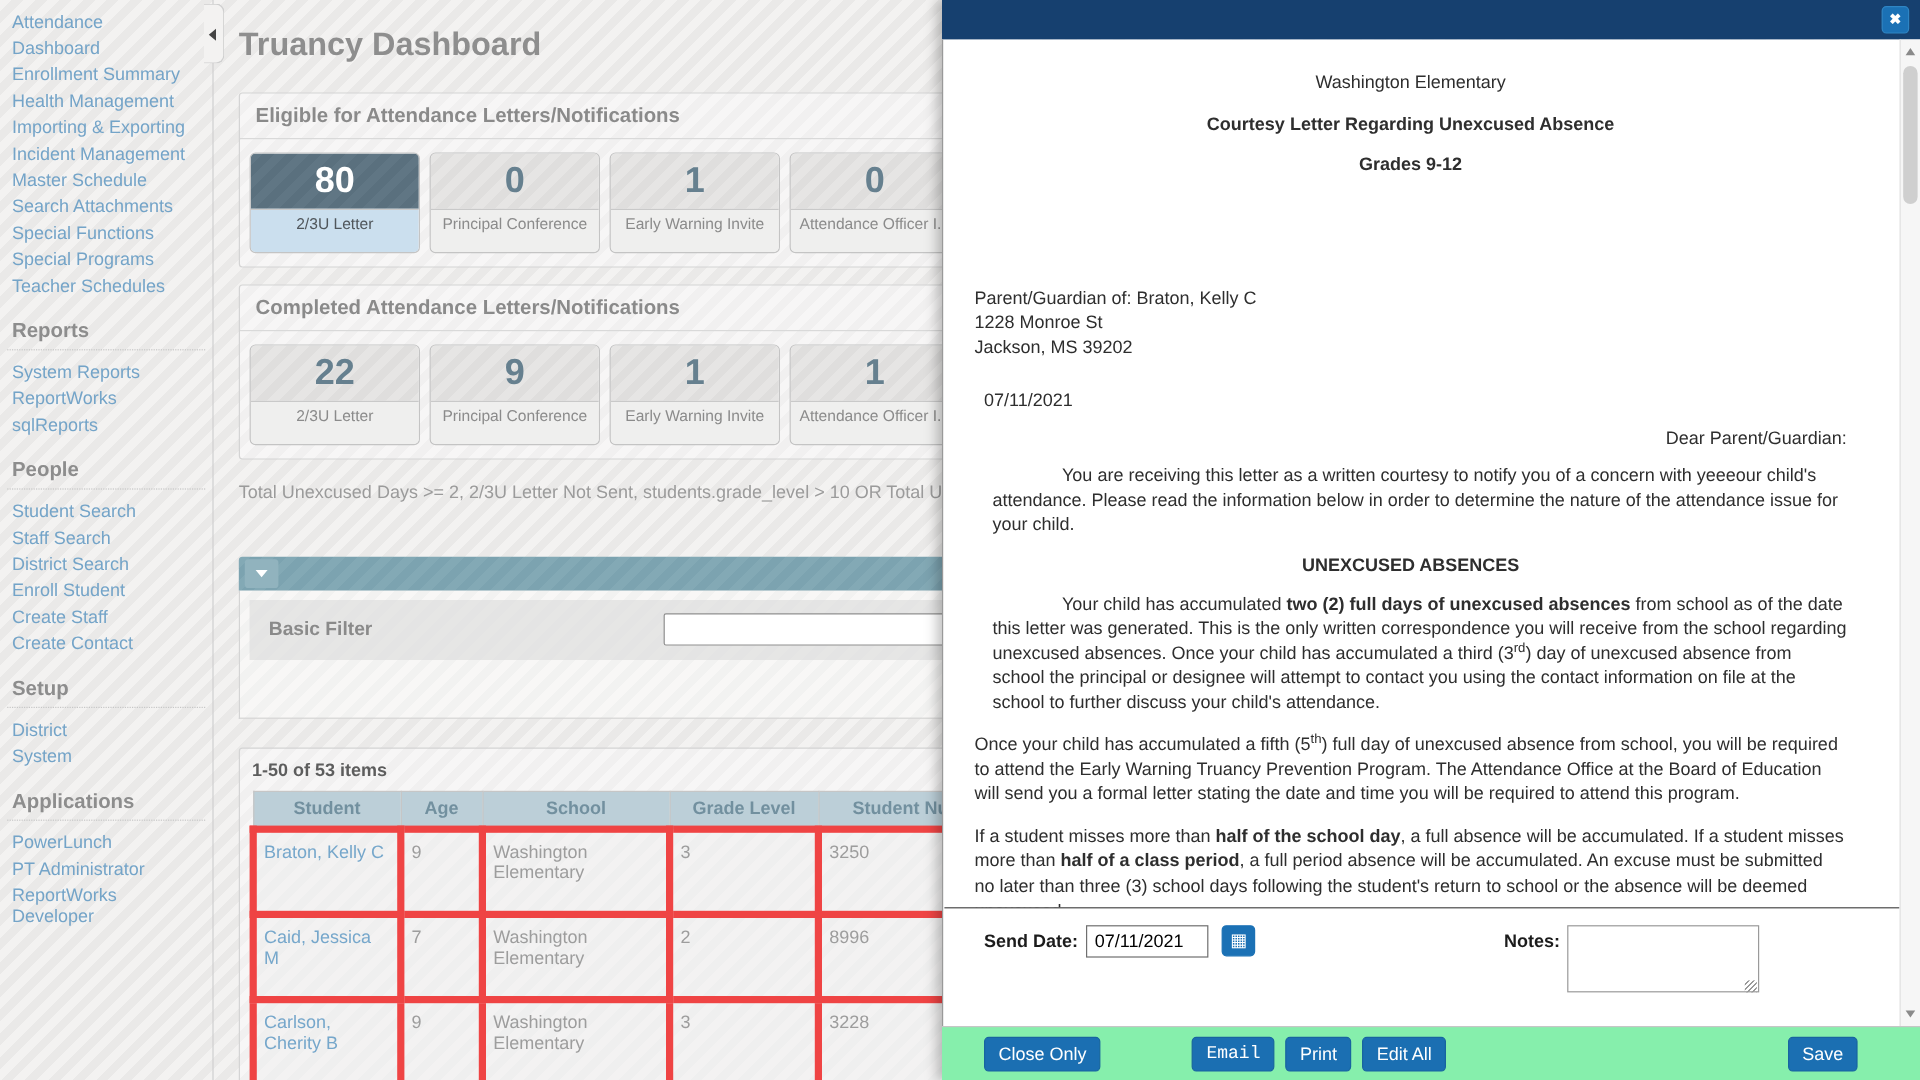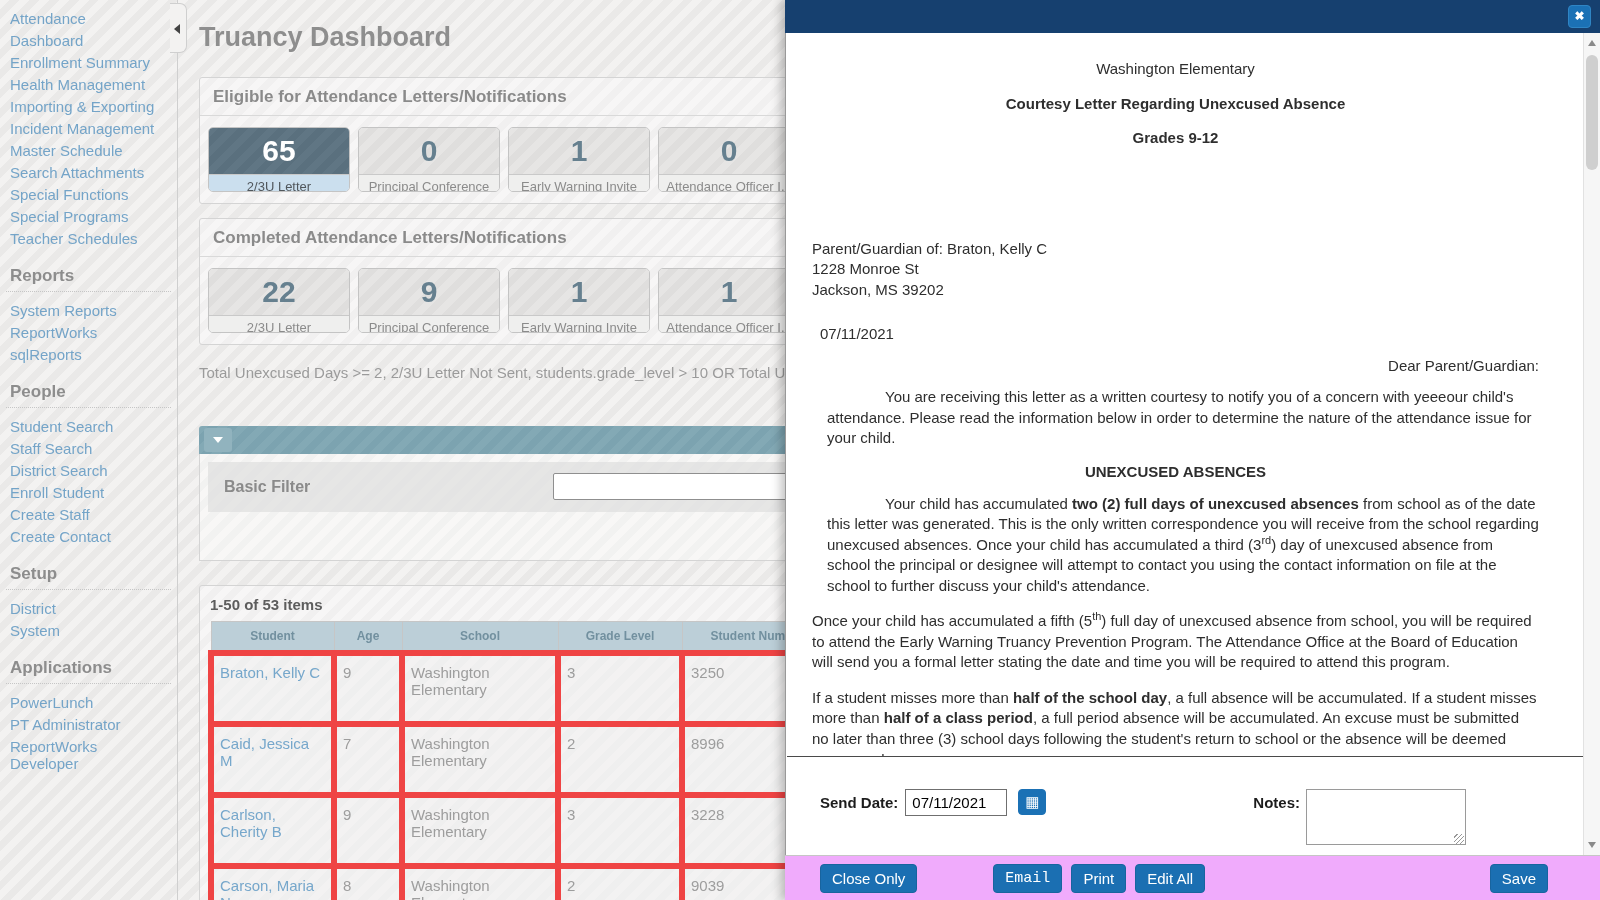--- a/index.html
+++ b/index.html
@@ -22,40 +22,40 @@
   .main { position:absolute; left:179px; top:0; width:1421px; height:900px; }
   .page-title { margin:22px 0 0 20px; font-size:27px; font-weight:bold; color:#8e8e8e; }
 
   .panel { margin:24px 20px 0; border:1px solid #d4d4d4; border-radius:3px; background:rgba(255,255,255,0.35); }
   .panel.second { margin-top:14px; }
   .panel-header { padding:9px 13px 8px; font-size:17px; font-weight:bold; color:#8a8a8a; border-bottom:1px solid #d9d9d9; }
   .cards { padding:11px 8px; display:flex; gap:8px; }
   .card { width:142px; border:1px solid #c4c4c4; border-radius:5px; overflow:hidden; text-align:center; cursor:pointer; flex:none; }
   .card .num { height:46px; line-height:46px; font-size:30px; font-weight:bold;
     background:repeating-linear-gradient(135deg,#e6e5e4 0 7px,#dfdedd 7px 14px); color:#66808f; }
-  .card .lbl { height:17px; line-height:24px; font-size:13px; border-top:1px solid #c9c9c9;
+  .card .lbl { height:36px; line-height:24px; font-size:13px; border-top:1px solid #c9c9c9;
     background:#efefee; color:#8b8b8b; white-space:nowrap; overflow:hidden; }
   .card.sel .num { background:repeating-linear-gradient(135deg,#607684 0 7px,#5a707e 7px 14px); color:#fff; }
   .card.sel .lbl { background:#cbdfee; color:#50565b; }
 
   .filter-desc { margin:19px 20px 0; font-size:15px; color:#9b9b9b; white-space:nowrap; overflow:hidden; }
 
   .filter-widget { margin:45px 20px 0; }
   .fw-bar { height:28px; background:repeating-linear-gradient(135deg,#83a9b5 0 7px,#7ca3b0 7px 14px); border-radius:3px 3px 0 0; position:relative; }
   .fw-toggle { position:absolute; left:5px; top:2px; width:28px; height:24px; background:#91b3be; border-radius:3px; cursor:pointer; }
   .fw-toggle .tri { position:absolute; left:9px; top:9px; width:0; height:0; border-left:5px solid transparent; border-right:5px solid transparent; border-top:6px solid #fff; }
   .fw-body { border:1px solid #d4d4d4; border-top:none; background:rgba(255,255,255,0.40); padding:8px 8px 48px; }
   .fw-row { background:rgba(222,222,222,0.70); padding:13px 16px; position:relative; height:50px; }
   .fw-label { font-size:16px; font-weight:bold; color:#8a8a8a; line-height:24px; }
   .fw-input { position:absolute; left:345px; top:11px; width:990px; height:27px; border:1px solid #8f8f8f; border-radius:2px; background:#fff; font-size:15px; padding:0 6px; }
 
   .table-panel { margin:24px 20px 0; border:1px solid #d4d4d4; border-radius:3px; background:rgba(255,255,255,0.35); padding:8px 8px 0; }
   .items-count { font-size:15px; font-weight:bold; color:#5d5d5d; padding:2px 2px 8px; }
   table.stu { border-collapse:collapse; width:1330px; table-layout:fixed; }
-  table.stu th { background:#bccfd8; color:#72909f; font-size:12px; font-weight:bold; height:31px; border:1px solid #c6c6c6; text-align:center; cursor:pointer;margin-top:32px; }
+  table.stu th { background:#bccfd8; color:#72909f; font-size:15px; font-weight:bold; height:31px; border:1px solid #c6c6c6; text-align:center; cursor:pointer;margin-top:32px; }
   table.stu td { height:71px; vertical-align:top; padding:8px 6px; font-size:15px; color:#9d9d9d; border:6px solid #ef4444; background:rgba(238,238,238,0.45); overflow:hidden; }
   .stu-link { color:#76a7cb; text-decoration:none; cursor:pointer; }
 
   
   .modal { position:absolute; left:785px; top:0; width:815px; height:900px; box-shadow:-4px 0 10px rgba(0,0,0,0.25); }
   .modal-header { height:33px; background:#16406f; position:relative; }
   .modal-close { position:absolute; top:5px; right:9px; width:23px; height:23px; background:#1b71b5; border:1px solid #2f85c4; border-radius:4px; color:#fff; font-weight:bold; font-size:12px; text-align:center; line-height:21px; cursor:pointer; }
   .modal-body { position:absolute; top:33px; left:0; width:815px; height:822px; background:#fff; border-left:1px solid #999; }
 
   .vscroll { position:absolute; right:0; top:0; width:17px; height:822px; background:#f6f6f6; border-left:1px solid #e2e2e2; }
@@ -71,33 +71,33 @@
   .l-title { margin-bottom:14px; }
   .l-addr { margin-top:90px; }
   .l-date { margin-top:24px; margin-left:8px; }
   .l-dear { margin-top:11px; margin-left:8px;text-align:right; }
   .l-para { margin-top:11px; margin-left:8px; }
   .l-para.sp { margin-top:15px; margin-left:0; }
   .l-h2 { margin-top:13px; }
   .indent { text-indent:58px;margin-left:15px; }
   sup { vertical-align:super; font-size:11px; line-height:0; }
 
-  .modal-footer { position:absolute; top:725px; left:1px; right:17px; height:97px; background:#fff; padding-top:31px; }
+  .modal-footer { position:absolute; top:725px; left:1px; right:17px; height:97px; background:#fff; padding-top:13px; }
   .mf-row { display:flex; align-items:flex-start; }
   .mf-label { font-size:15px; font-weight:bold; color:#1c1c1c; line-height:27px; }
   .send-label { margin-left:33px; }
   .send-input { margin-left:7px; width:102px; height:27px; border:1px solid #6f6f6f; font-size:15px; padding:0 6px; font-family:"Liberation Sans",sans-serif; }
   .cal-btn { margin-left:11px; width:28px; height:26px; background:#1b71b5; border:1px solid #1b71b5; border-radius:4px; color:#fff; font-size:15px; line-height:24px; text-align:center; cursor:pointer; }
   .notes-label { margin-left:207px; }
   .notes-wrap { position:relative; margin-left:6px; }
   .notes-area { width:160px; height:56px; border:1px solid #9a9a9a; resize:none; font-family:"Liberation Sans",sans-serif; font-size:14px; padding:3px; }
   .grip { position:absolute; right:2px; bottom:5px; width:10px; height:10px;
     background:repeating-linear-gradient(135deg,transparent 0 2px,#999 2px 3px); cursor:nwse-resize; }
 
-  .modal-buttons { position:absolute; top:855px; left:0; width:815px; height:45px; background:#f0abfc; border-top:1px solid #c6c6c6; display:flex; align-items:center; }
+  .modal-buttons { position:absolute; top:855px; left:0; width:815px; height:45px; background:#86efac; border-top:1px solid #c6c6c6; display:flex; align-items:center; }
   .btn { background:#1b6fb2; color:#fff; font-size:15px; padding:5px 11px; border-radius:4px; border:1px solid #18649f; cursor:pointer; white-space:nowrap; }
   .btn-close { margin-left:35px; }
   .btn-email { margin-left:76px;font-family:Liberation Mono, monospace; }
   .btn-print { margin-left:9px; }
   .btn-editall { margin-left:9px; }
   .btn-save { margin-left:auto; margin-right:52px; }
 </style>
 </head>
 <body>
 
@@ -144,21 +144,21 @@
   <div class="tri"></div>
 </div>
 
 <div class="main">
   <div class="page-title">Truancy Dashboard</div>
 
   <div class="panel">
     <div class="panel-header">Eligible for Attendance Letters/Notifications</div>
     <div class="cards">
       <div class="card sel">
-        <div class="num">65</div>
+        <div class="num">80</div>
         <div class="lbl">2/3U Letter</div>
       </div>
       <div class="card">
         <div class="num">0</div>
         <div class="lbl">Principal Conference</div>
       </div>
       <div class="card">
         <div class="num">1</div>
         <div class="lbl">Early Warning Invite</div>
       </div>

